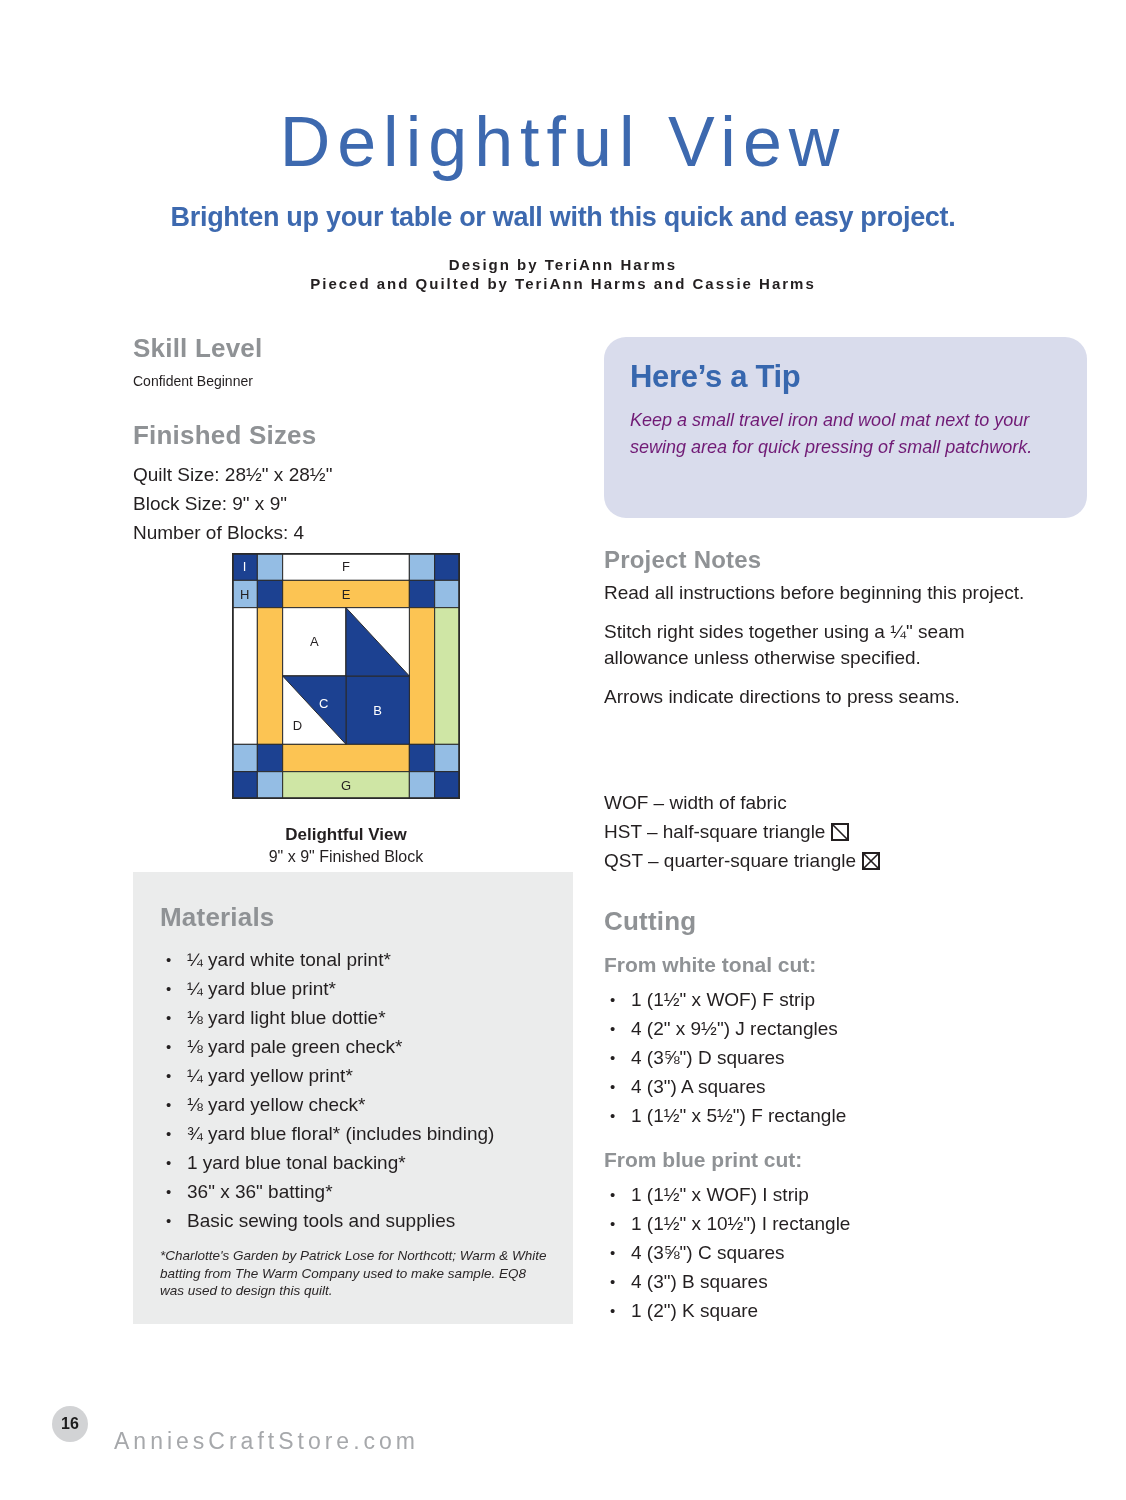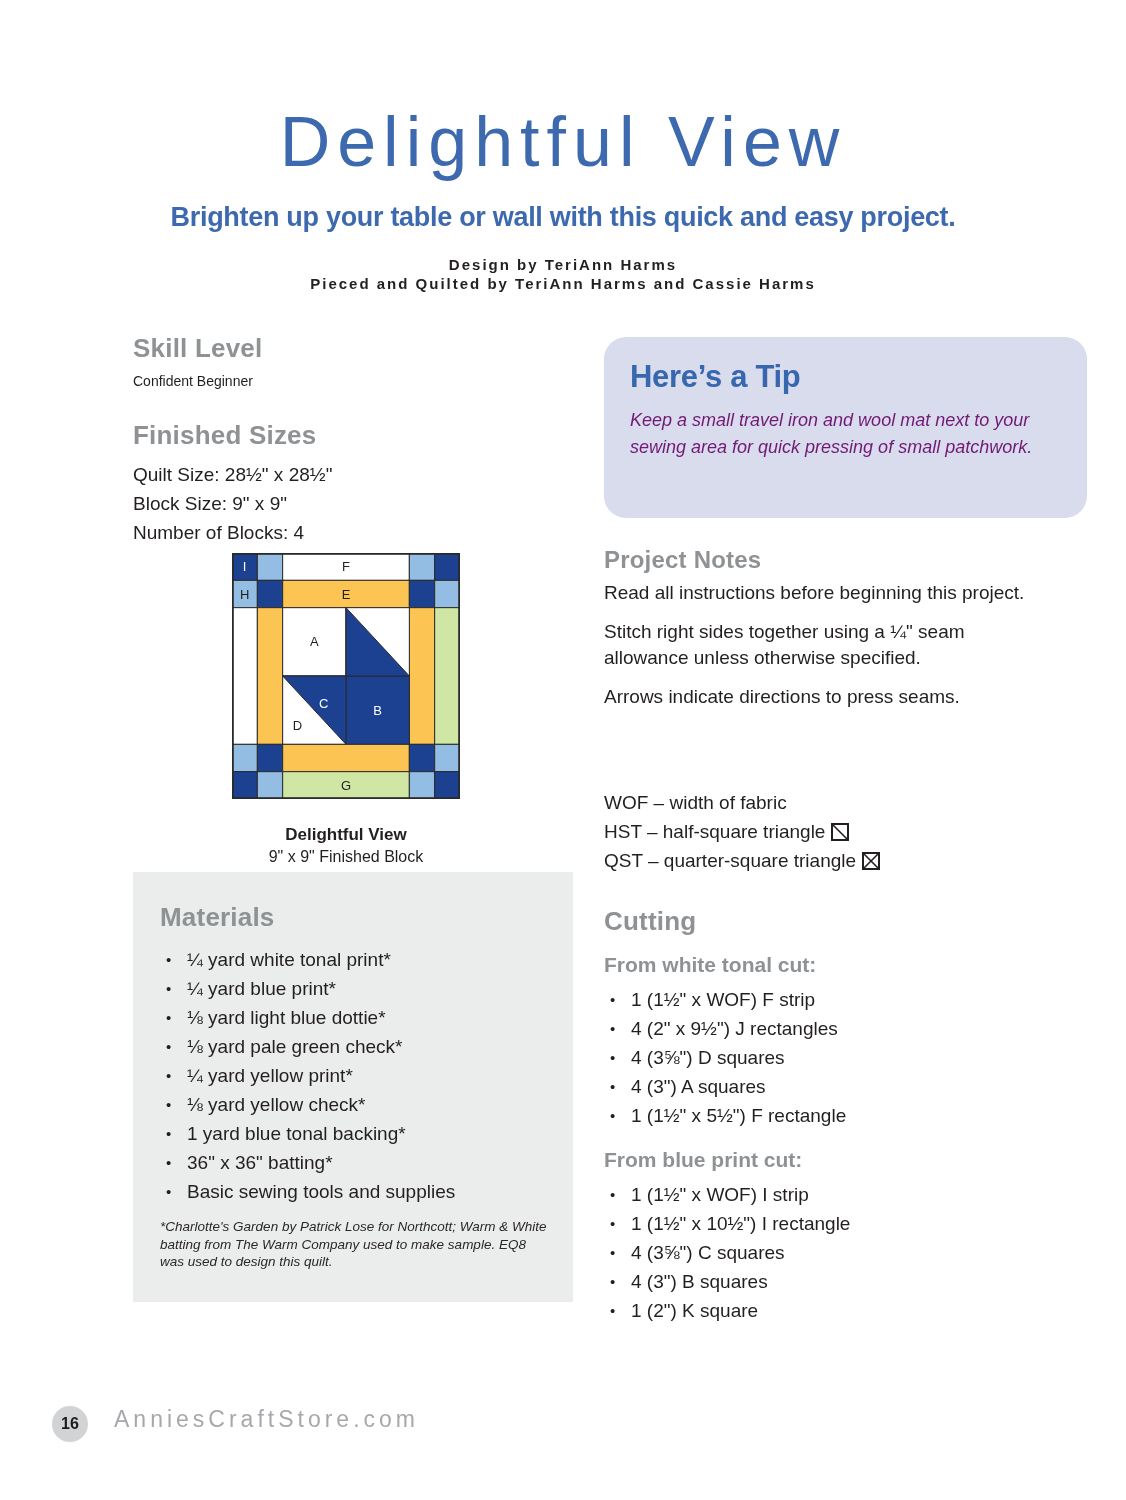--- a/index.html
+++ b/index.html
@@ -68,21 +68,21 @@
   .cut-group { margin-bottom:18px; }
   .cut-group .gray-sub { margin-bottom:8px; }
   
   .footer { position:absolute; left:52px; top:1406px; width:1000px; height:40px; }
   .page-circle {
     position:absolute; left:0; top:0; width:36px; height:36px; border-radius:50%;
     background:#d2d3d5; color:#1c1c1c; font-weight:bold; font-size:16px;
     display:flex; align-items:center; justify-content:center;
   }
   .site-name {
-    position:absolute; left:62px; top:0; color:#a6a8ab;
+    position:absolute; left:62px; top:22px; color:#a6a8ab;
     font-size:23px; letter-spacing:4px;
   }
 </style>
 </head>
 <body>
 
 <h1 class="page-title">Delightful View</h1>
 <div class="page-subtitle">Brighten up your table or wall with this quick and easy project.</div>
 <div class="credits">
 
@@ -175,20 +175,23 @@
       <div class="bullet-row">
         <span>⅛ yard pale green check*</span>
       </div>
       <div class="bullet-row">
         <span>¼ yard yellow print*</span>
       </div>
       <div class="bullet-row">
         <span>⅛ yard yellow check*</span>
       </div>
       <div class="bullet-row">
+        <span>¾ yard blue floral* (includes binding)</span>
+      </div>
+      <div class="bullet-row">
         <span>1 yard blue tonal backing*</span>
       </div>
       <div class="bullet-row">
         <span>36" x 36" batting*</span>
       </div>
       <div class="bullet-row">
         <span>Basic sewing tools and supplies</span>
       </div>
     </div>
   <div class="footnote">*Charlotte's Garden by Patrick Lose for Northcott; Warm &amp; White batting from The Warm Company used to make sample. EQ8 was used to design this quilt.</div>

